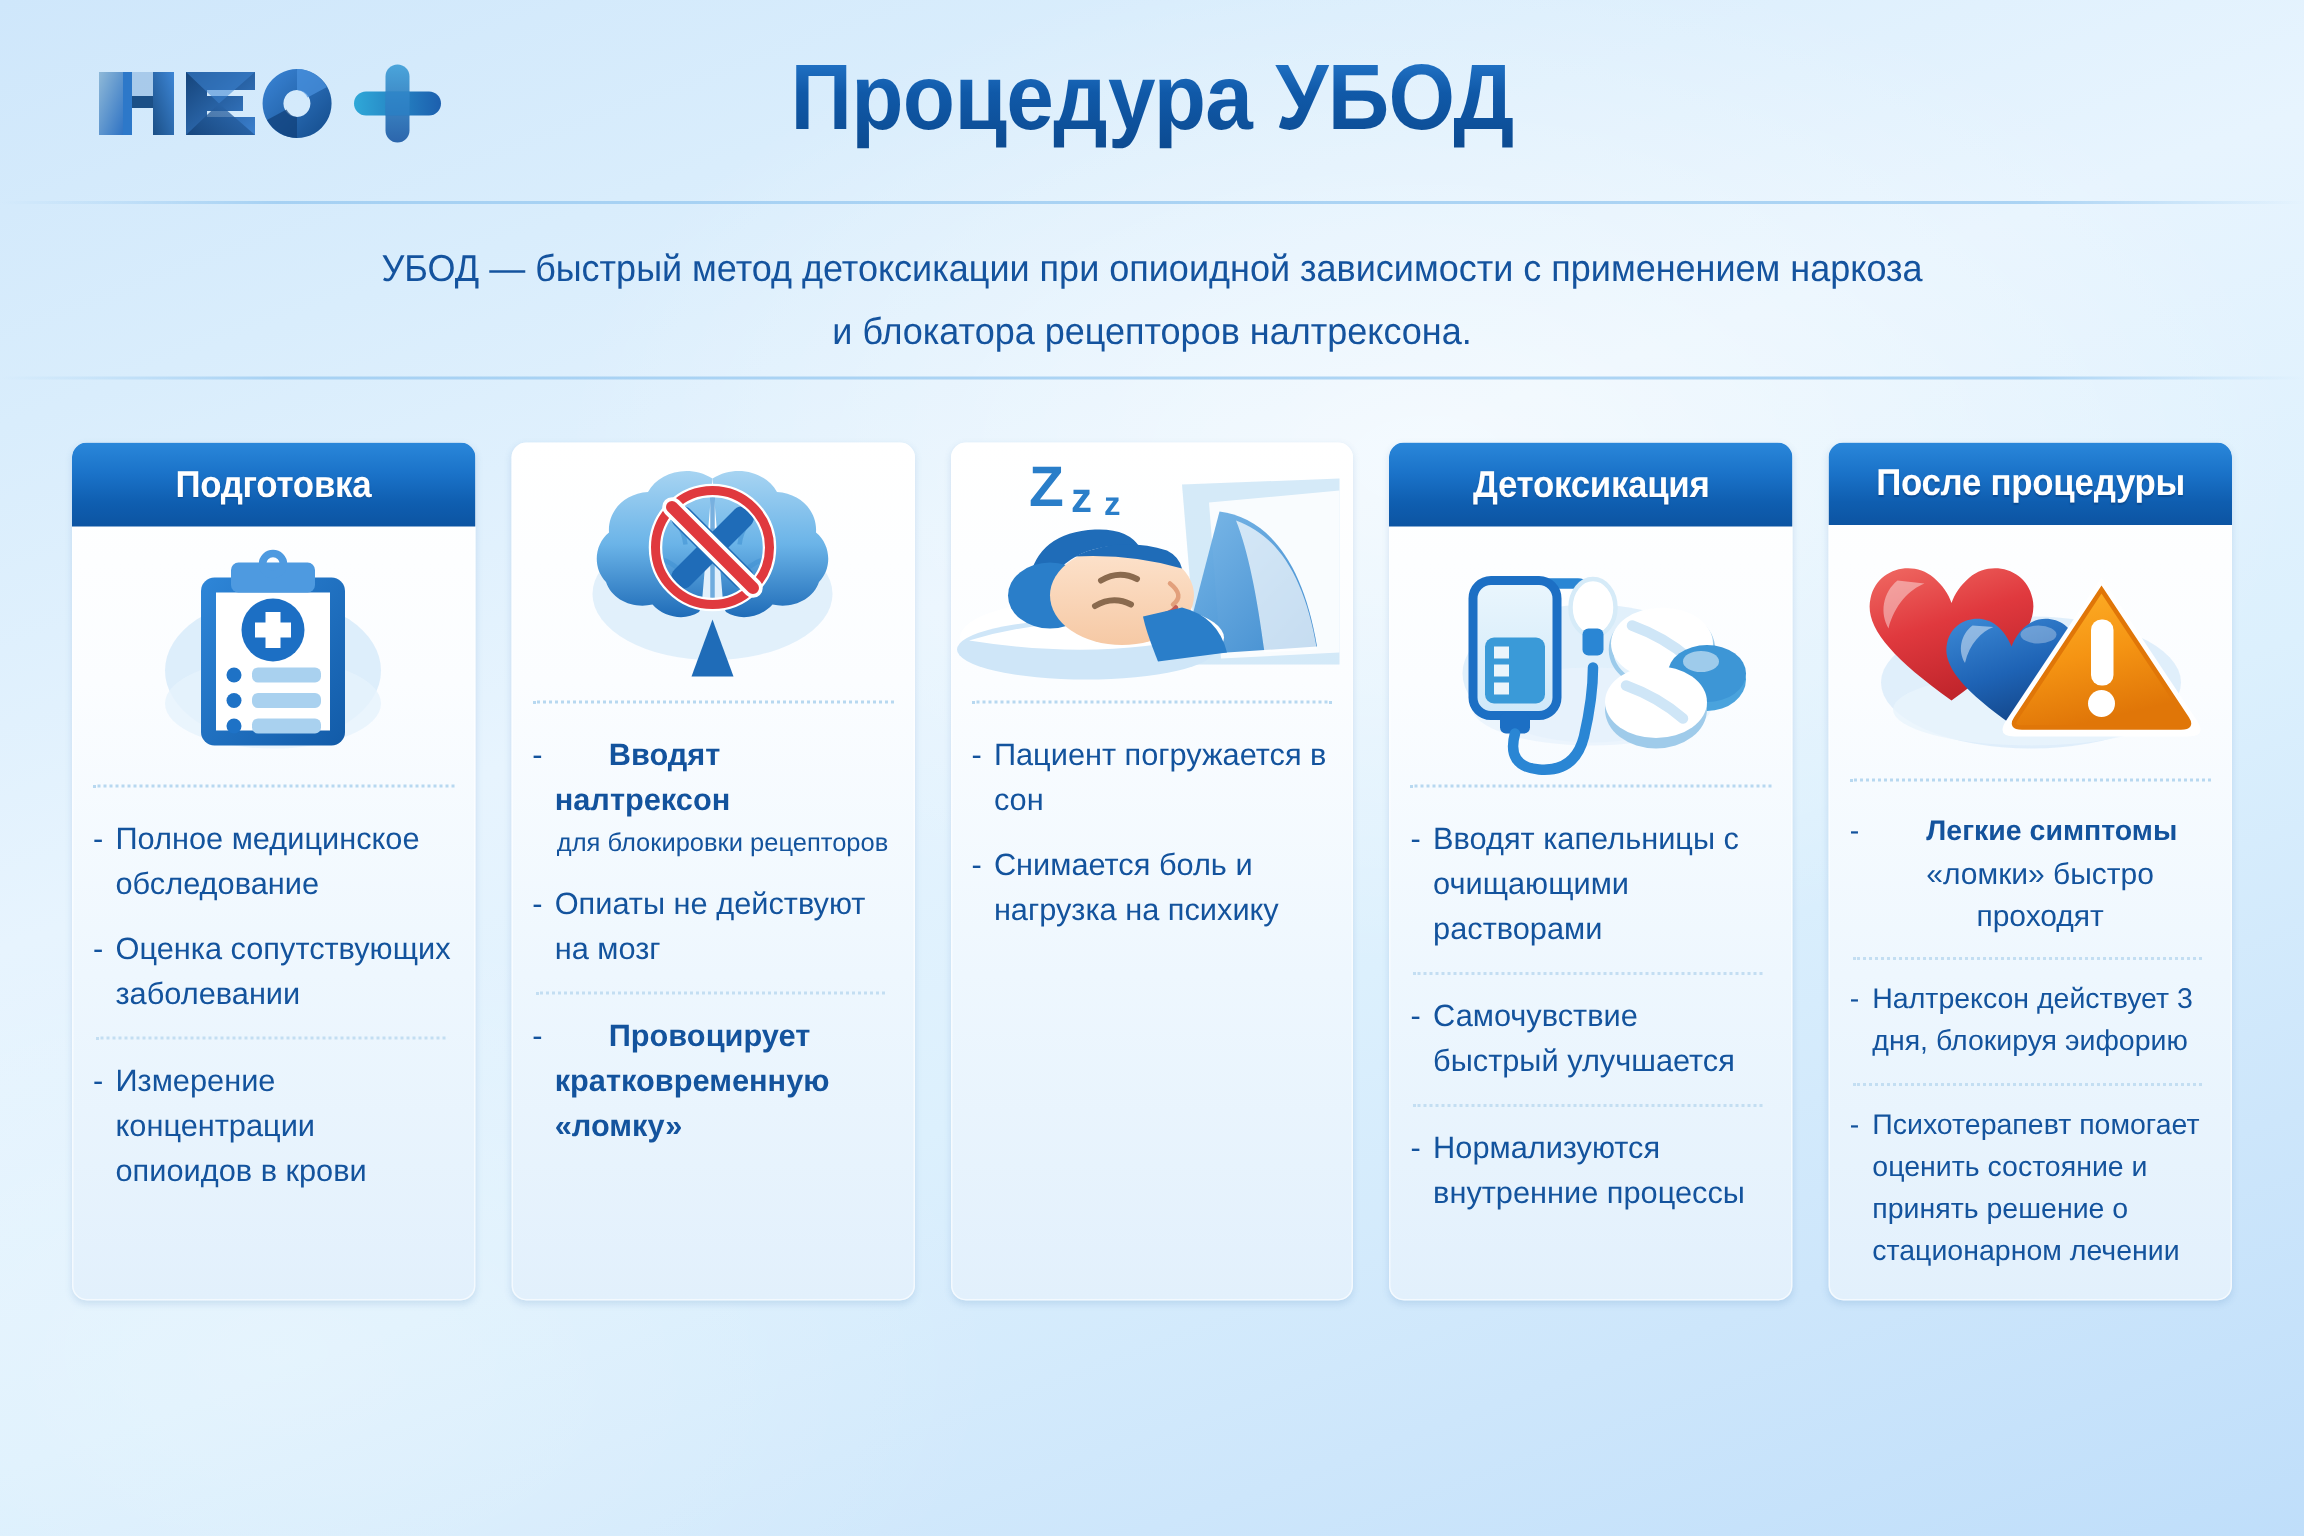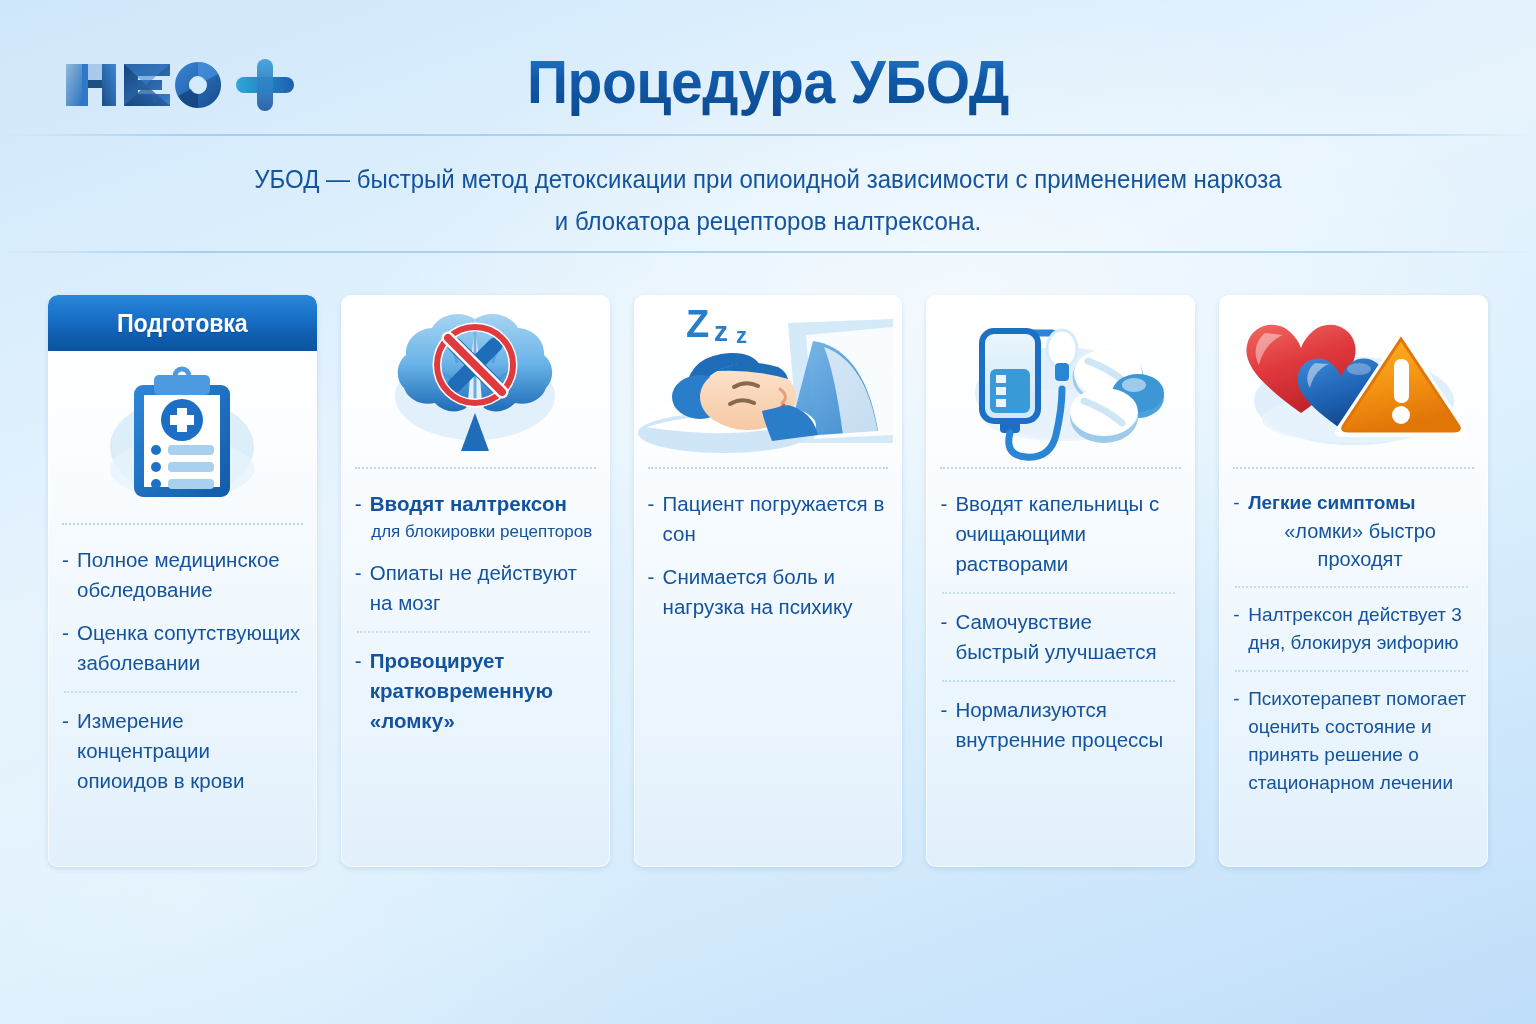--- a/index.html
+++ b/index.html
@@ -32,21 +32,20 @@
       radial-gradient(ellipse 700px 420px at 12% 88%, rgba(255,255,255,0.25), rgba(255,255,255,0) 70%);
     pointer-events: none;
   }
 
   
   .header {
     position: absolute;
     left: 0; top: 0;
     width: 1536px;
     height: 134px;
-    margin-top: 16px;
   }
 
   .logo {
     position: absolute;
     left: 58px;
     top: 38px;
     width: 240px;
     height: 62px;
     display: flex;
     align-items: center;
@@ -162,21 +161,21 @@
     font-size: 20.5px;
     line-height: 30px;
     color: #13539d;
   }
   .bullet .dash {
     width: 15px;
     flex: 0 0 15px;
     color: #13539d;
   }
   .bullet .btext { flex: 1; }
-  .bullet .btext b { font-weight: bold; }
+  .bullet .btext b { font-weight: bold; margin-left: 36px; }
   .bullet .sub {
     display: block;
     font-size: 17px;
     line-height: 26px;
     color: #13539d;
     text-align: center;
   }
   .bsep {
     margin: 13px 4px 13px 2px;
     border-top: 2px dotted #c3def2;
@@ -432,20 +431,23 @@
       </div>
       <div class="bgap"></div>
       <div class="bullet">
         <span class="dash">-</span>
         <span class="btext"><span>Снимается боль и нагрузка на психику</span></span>
       </div>
     </div>
   </div>
 
   <div class="card">
+    <div class="card-header">
+      <span>Детоксикация</span>
+    </div>
     <div class="icon-area">
       <svg width="210" height="160" viewBox="0 0 210 160">
         <ellipse cx="105" cy="92" rx="86" ry="46" fill="#d6e9f9" opacity="0.7"></ellipse>
         <ellipse cx="105" cy="114" rx="80" ry="26" fill="#e8f3fc" opacity="0.8"></ellipse>
         <defs>
           <linearGradient id="bagG" x1="0" y1="0" x2="0" y2="1">
             <stop offset="0" stop-color="#eaf6fd"></stop>
               <stop offset="1" stop-color="#cfe8f9"></stop>
           </linearGradient>
           <linearGradient id="pillG" x1="0" y1="0" x2="0" y2="1">
@@ -492,20 +494,23 @@
       </div>
       <div class="bsep"></div>
       <div class="bullet">
         <span class="dash">-</span>
         <span class="btext"><span>Нормализуются внутренние процессы</span></span>
       </div>
     </div>
   </div>
 
   <div class="card dense">
+    <div class="card-header">
+      <span>После процедуры</span>
+    </div>
     <div class="icon-area">
       <svg width="250" height="160" viewBox="0 0 250 160">
         <ellipse cx="125" cy="100" rx="100" ry="44" fill="#d7eaf9" opacity="0.75"></ellipse>
         <ellipse cx="125" cy="118" rx="92" ry="24" fill="#e9f4fd" opacity="0.8"></ellipse>
         <defs>
           <linearGradient id="redHeartG" x1="0" y1="0" x2="0.4" y2="1">
             <stop offset="0" stop-color="#f06a63"></stop>
               <stop offset="0.5" stop-color="#e0393e"></stop>
               <stop offset="1" stop-color="#c1252c"></stop>
           </linearGradient>

